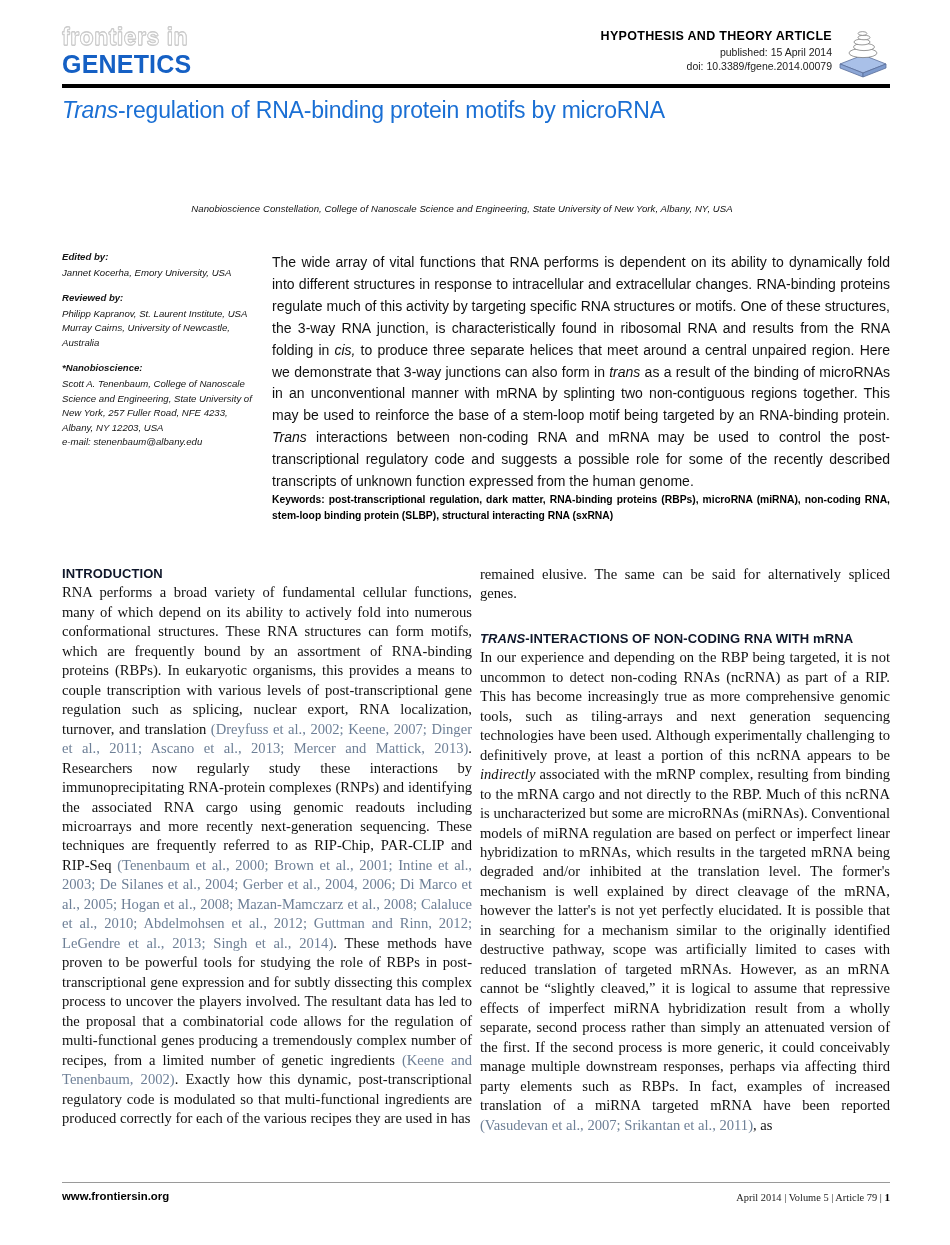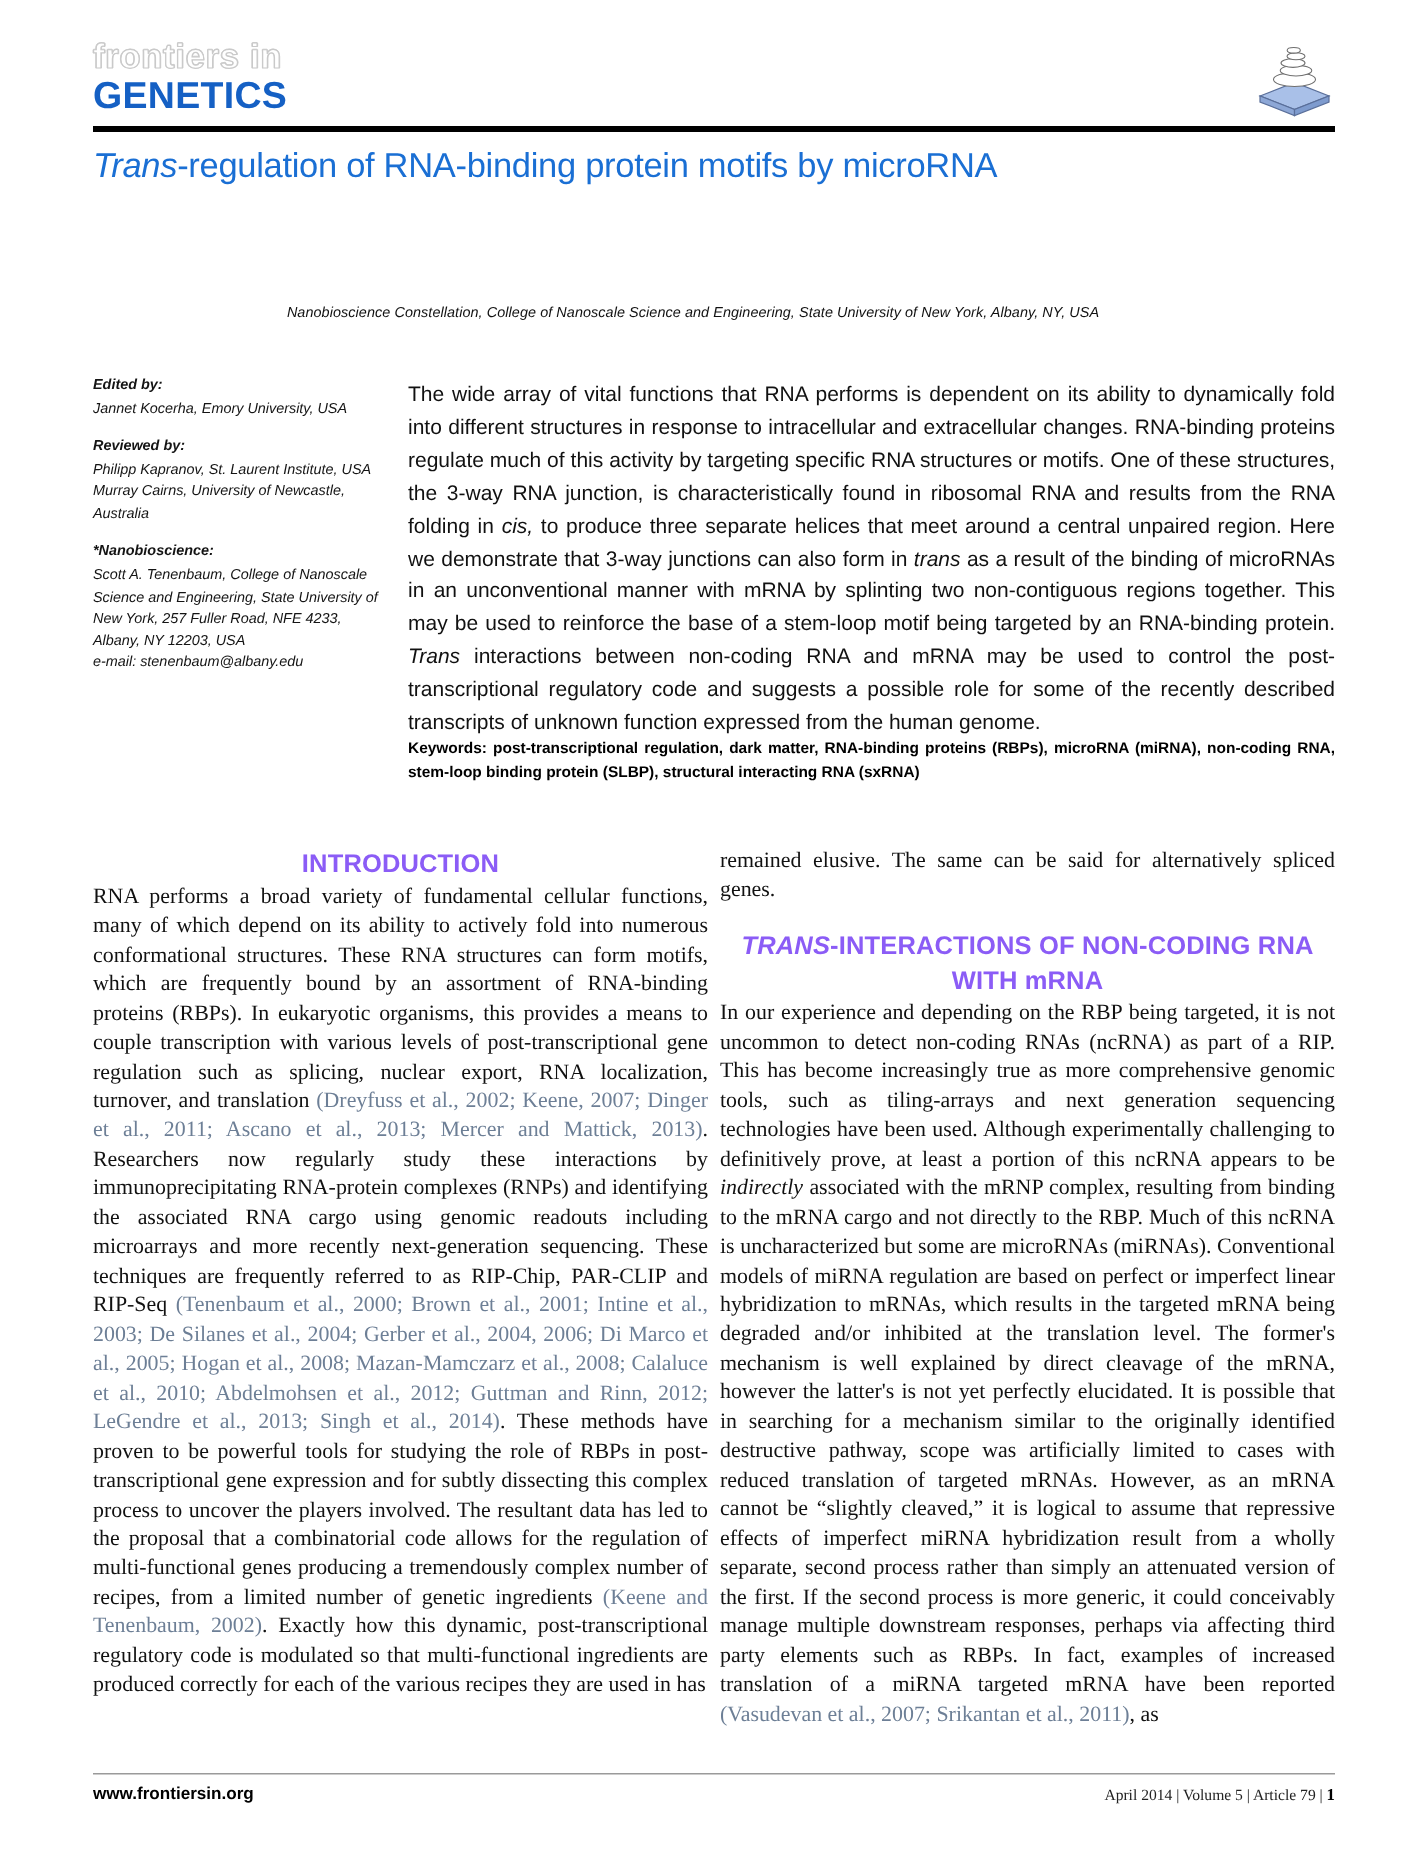--- a/index.html
+++ b/index.html
@@ -188,29 +188,29 @@
     line-height: 1.335;
     text-align: justify;
     color: #111;
     hyphens: manual;
   }
   .col-left  { left: 62px; }
   .col-right { left: 480px; }
 
   .sec-head {
     font-family: "Liberation Sans", sans-serif;
-    font-size: 17px;
-    font-weight: bold;
-    color: #8b5cf6;
+    font-size: 13px;
+    font-weight: bold;
+    color: #0f172a;
     letter-spacing: 0.1px;
     margin: 0 0 1px 0;
-    text-align: center;
+    text-align: left;
   }
   .sec-head em { font-style: italic; }
-  .sec-head.spaced { margin-top: 16px; }
+  .sec-head.spaced { margin-top: 26px; }
 
   .col p {
     margin: 0;
     text-indent: 0;
   }
   .cite { color: #6d7f96; }
   .col em { font-style: italic; }
 
   
   .rule-footer {
@@ -244,20 +244,25 @@
 <body>
 
 <div class="page">
 
   <div class="masthead">
     <div class="logo-block">
       <div class="logo-frontiers">frontiers in</div>
       <div class="logo-genetics">GENETICS</div>
     </div>
 
+    <div class="header-right">
+      <div class="article-type">HYPOTHESIS AND THEORY ARTICLE</div>
+      <div class="pub-line">published: 15 April 2014</div>
+      <div class="doi-line">doi: 10.3389/fgene.2014.00079</div>
+    </div>
 
     <svg class="journal-mark" viewBox="0 0 58 52">
       <g fill="#aabfe4" stroke="#5a6f9a" stroke-width="0.8">
         <polygon points="6,38 29,29 52,38 29,47" fill="#a9c0e8"></polygon>
         <polygon points="6,38 6,42 29,51 29,47" fill="#8da7d6"></polygon>
         <polygon points="52,38 52,42 29,51 29,47" fill="#7e9bce"></polygon>
       </g>
       <g fill="#ffffff" stroke="#6f6f6f" stroke-width="0.7">
         <ellipse cx="29" cy="27" rx="14" ry="4.6"></ellipse>
         <ellipse cx="30" cy="21" rx="10.5" ry="3.6"></ellipse>

